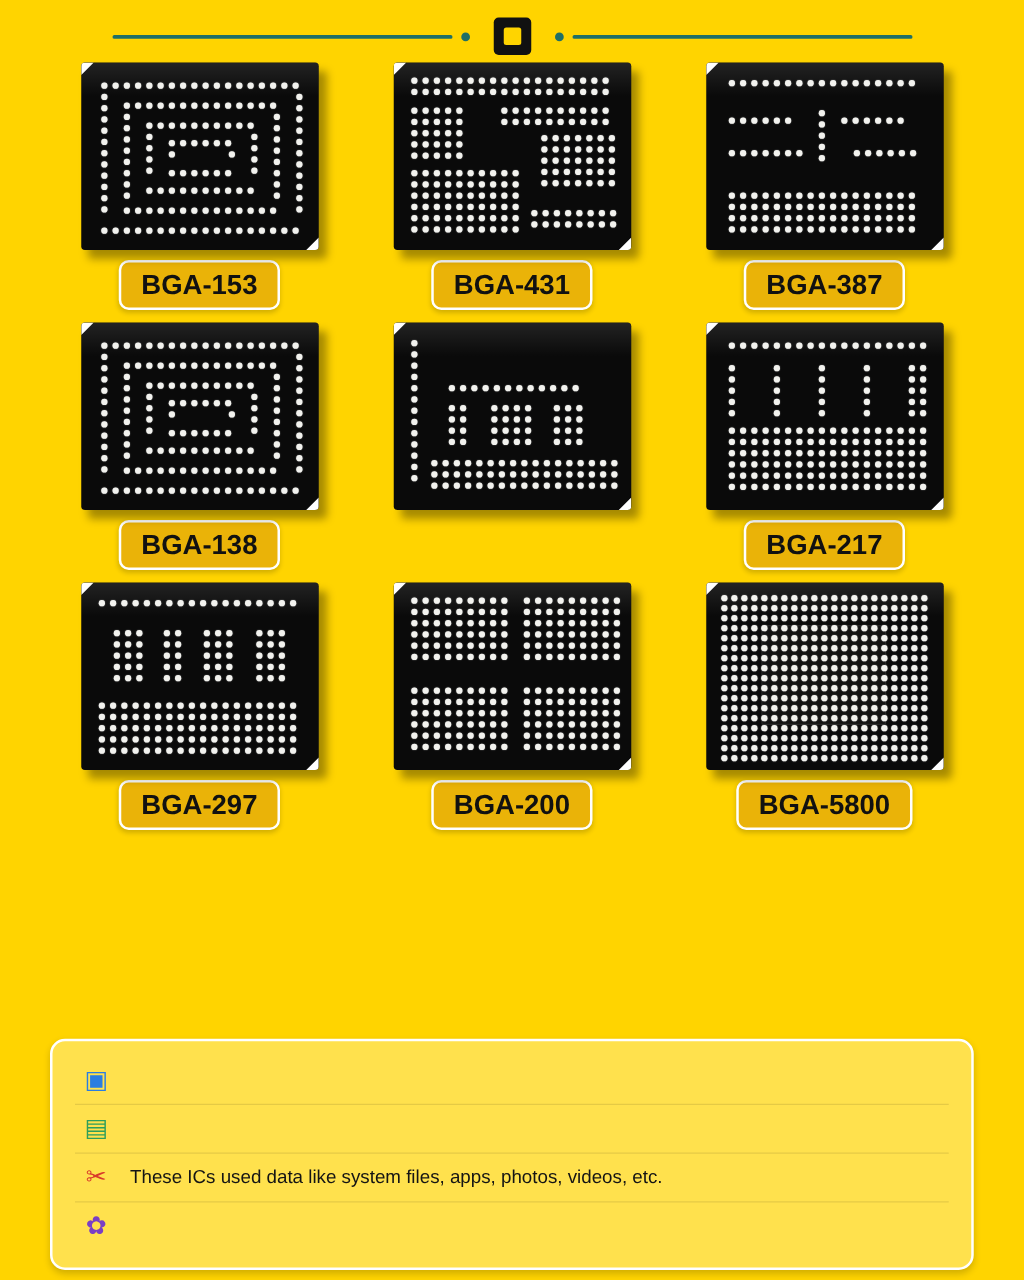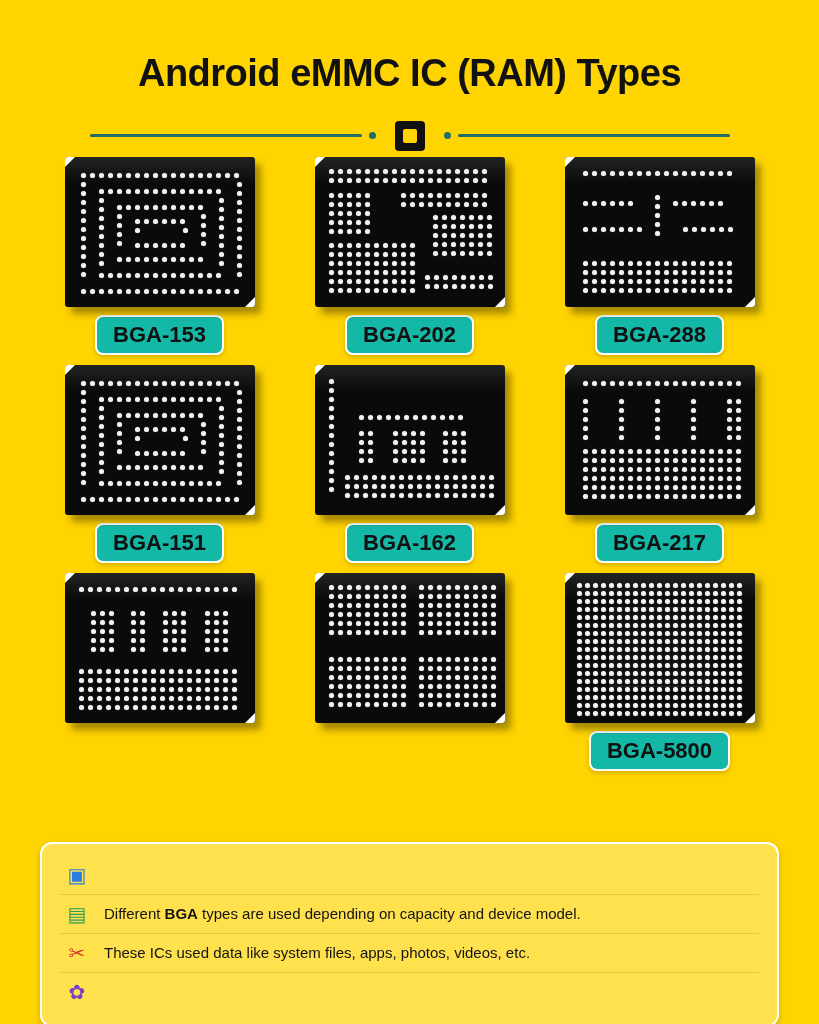--- a/index.html
+++ b/index.html
@@ -105,21 +105,21 @@
   .balls { position: absolute; inset: 0; }
   .ball {
     position: absolute;
     width: 5px; height: 5px;
     border-radius: 50%;
     background: #f2f2ee;
     box-shadow: 0 0 1px rgba(255,255,255,0.6);
   }
   .label {
     margin-top: 8px;
-    background: #14b8a6;
+    background: #eab308;
     border: 2px solid #ffffff;
     border-radius: 8px;
     padding: 5px 16px;
     font-size: 22px;
     font-weight: bold;
     color: #111;
     box-shadow: 0 2px 4px rgba(0,0,0,0.18);
     white-space: nowrap;
   }
 
@@ -154,21 +154,20 @@
     color: #141414;
     line-height: 1.25;
   }
   .note .txt b { font-weight: bold; }
 </style>
 </head>
 <body>
 
 <div id="page">
 
-  <h1 class="title">Android eMMC IC (RAM) Types</h1>
 
   <div class="divider">
     <div class="rule"></div>
     <div class="dot"></div>
     <div class="chip-badge">
       <div class="core"></div>
     </div>
     <div class="dot"></div>
     <div class="rule"></div>
   </div>
@@ -519,21 +518,21 @@
             <span class="ball" style="left:110.0px;top:127.0px"></span>
             <span class="ball" style="left:119.0px;top:127.0px"></span>
             <span class="ball" style="left:128.0px;top:127.0px"></span>
             <span class="ball" style="left:137.0px;top:127.0px"></span>
             <span class="ball" style="left:146.0px;top:127.0px"></span>
             <span class="ball" style="left:155.0px;top:127.0px"></span>
             <span class="ball" style="left:164.0px;top:127.0px"></span>
             <span class="ball" style="left:173.0px;top:127.0px"></span>
           </div>
         </div>
-        <div class="label">BGA-202</div>
+        <div class="label">BGA-431</div>
       </div>
       <div class="cell">
         <div class="ic">
           <div class="corner tl"></div>
           <div class="corner br"></div>
           <div class="balls">
             <span class="ball" style="left:18.0px;top:14.0px"></span>
             <span class="ball" style="left:27.0px;top:14.0px"></span>
             <span class="ball" style="left:36.0px;top:14.0px"></span>
             <span class="ball" style="left:45.0px;top:14.0px"></span>
@@ -643,21 +642,21 @@
             <span class="ball" style="left:99.0px;top:131.0px"></span>
             <span class="ball" style="left:108.0px;top:131.0px"></span>
             <span class="ball" style="left:117.0px;top:131.0px"></span>
             <span class="ball" style="left:126.0px;top:131.0px"></span>
             <span class="ball" style="left:135.0px;top:131.0px"></span>
             <span class="ball" style="left:144.0px;top:131.0px"></span>
             <span class="ball" style="left:153.0px;top:131.0px"></span>
             <span class="ball" style="left:162.0px;top:131.0px"></span>
           </div>
         </div>
-        <div class="label">BGA-288</div>
+        <div class="label">BGA-387</div>
       </div>
       <div class="cell">
         <div class="ic">
           <div class="corner tl"></div>
           <div class="corner br"></div>
           <div class="balls">
             <span class="ball" style="left:16.0px;top:16.0px"></span>
             <span class="ball" style="left:16.0px;top:132.0px"></span>
             <span class="ball" style="left:25.0px;top:16.0px"></span>
             <span class="ball" style="left:25.0px;top:132.0px"></span>
@@ -796,21 +795,21 @@
             <span class="ball" style="left:97.0px;top:62.0px"></span>
             <span class="ball" style="left:97.0px;top:86.0px"></span>
             <span class="ball" style="left:106.0px;top:62.0px"></span>
             <span class="ball" style="left:106.0px;top:86.0px"></span>
             <span class="ball" style="left:115.0px;top:62.0px"></span>
             <span class="ball" style="left:115.0px;top:86.0px"></span>
             <span class="ball" style="left:70.0px;top:71.0px"></span>
             <span class="ball" style="left:118.0px;top:71.0px"></span>
           </div>
         </div>
-        <div class="label">BGA-151</div>
+        <div class="label">BGA-138</div>
       </div>
       <div class="cell">
         <div class="ic">
           <div class="corner tl"></div>
           <div class="corner br"></div>
           <div class="balls">
             <span class="ball" style="left:14.0px;top:14.0px"></span>
             <span class="ball" style="left:14.0px;top:23.0px"></span>
             <span class="ball" style="left:14.0px;top:32.0px"></span>
             <span class="ball" style="left:14.0px;top:41.0px"></span>
@@ -917,21 +916,20 @@
             <span class="ball" style="left:111.0px;top:128.0px"></span>
             <span class="ball" style="left:120.0px;top:128.0px"></span>
             <span class="ball" style="left:129.0px;top:128.0px"></span>
             <span class="ball" style="left:138.0px;top:128.0px"></span>
             <span class="ball" style="left:147.0px;top:128.0px"></span>
             <span class="ball" style="left:156.0px;top:128.0px"></span>
             <span class="ball" style="left:165.0px;top:128.0px"></span>
             <span class="ball" style="left:174.0px;top:128.0px"></span>
           </div>
         </div>
-        <div class="label">BGA-162</div>
       </div>
       <div class="cell">
         <div class="ic">
           <div class="corner tl"></div>
           <div class="corner br"></div>
           <div class="balls">
             <span class="ball" style="left:18.0px;top:16.0px"></span>
             <span class="ball" style="left:27.0px;top:16.0px"></span>
             <span class="ball" style="left:36.0px;top:16.0px"></span>
             <span class="ball" style="left:45.0px;top:16.0px"></span>
@@ -1254,20 +1252,21 @@
             <span class="ball" style="left:104.0px;top:132.0px"></span>
             <span class="ball" style="left:113.0px;top:132.0px"></span>
             <span class="ball" style="left:122.0px;top:132.0px"></span>
             <span class="ball" style="left:131.0px;top:132.0px"></span>
             <span class="ball" style="left:140.0px;top:132.0px"></span>
             <span class="ball" style="left:149.0px;top:132.0px"></span>
             <span class="ball" style="left:158.0px;top:132.0px"></span>
             <span class="ball" style="left:167.0px;top:132.0px"></span>
           </div>
         </div>
+        <div class="label">BGA-297</div>
       </div>
       <div class="cell">
         <div class="ic">
           <div class="corner tl"></div>
           <div class="corner br"></div>
           <div class="balls">
             <span class="ball" style="left:14.0px;top:12.0px"></span>
             <span class="ball" style="left:23.0px;top:12.0px"></span>
             <span class="ball" style="left:32.0px;top:12.0px"></span>
             <span class="ball" style="left:41.0px;top:12.0px"></span>
@@ -1478,20 +1477,21 @@
             <span class="ball" style="left:113.0px;top:129.0px"></span>
             <span class="ball" style="left:122.0px;top:129.0px"></span>
             <span class="ball" style="left:131.0px;top:129.0px"></span>
             <span class="ball" style="left:140.0px;top:129.0px"></span>
             <span class="ball" style="left:149.0px;top:129.0px"></span>
             <span class="ball" style="left:158.0px;top:129.0px"></span>
             <span class="ball" style="left:167.0px;top:129.0px"></span>
             <span class="ball" style="left:176.0px;top:129.0px"></span>
           </div>
         </div>
+        <div class="label">BGA-200</div>
       </div>
       <div class="cell">
         <div class="ic">
           <div class="corner tl"></div>
           <div class="corner br"></div>
           <div style="position:absolute;left:44px;top:34px;width:100px;height:80px;background:#141414;border:1px solid #2a2a2a;border-radius:2px;color:#8a8a6a;font-size:7px;font-family:'Liberation Mono',monospace;line-height:1.5;padding:6px;opacity:.85;"></div>
           <div class="balls">
             <span class="ball" style="left:12.0px;top:10.0px"></span>
             <span class="ball" style="left:20.0px;top:10.0px"></span>
             <span class="ball" style="left:28.0px;top:10.0px"></span>
@@ -1854,21 +1854,20 @@
         <div class="label">BGA-5800</div>
       </div>
     </div>
 
   <div class="notes" id="notes-panel">
       <div class="note">
         <span class="ico" style="color:#2a7de1">▣</span>
       </div>
       <div class="note">
         <span class="ico" style="color:#2e9e5b">▤</span>
-        <span class="txt">Different <b>BGA</b> types are used depending on capacity and device model.</span>
       </div>
       <div class="note">
         <span class="ico" style="color:#d9392b">✂</span>
         <span class="txt">These ICs used data like system files, apps, photos, videos, etc.</span>
       </div>
       <div class="note">
         <span class="ico" style="color:#7a3fc4">✿</span>
       </div>
     </div>
 

